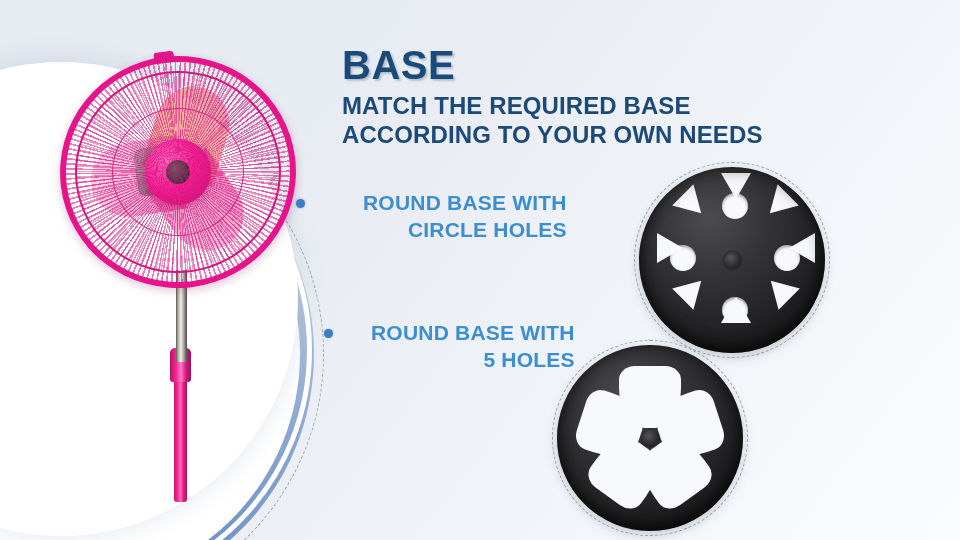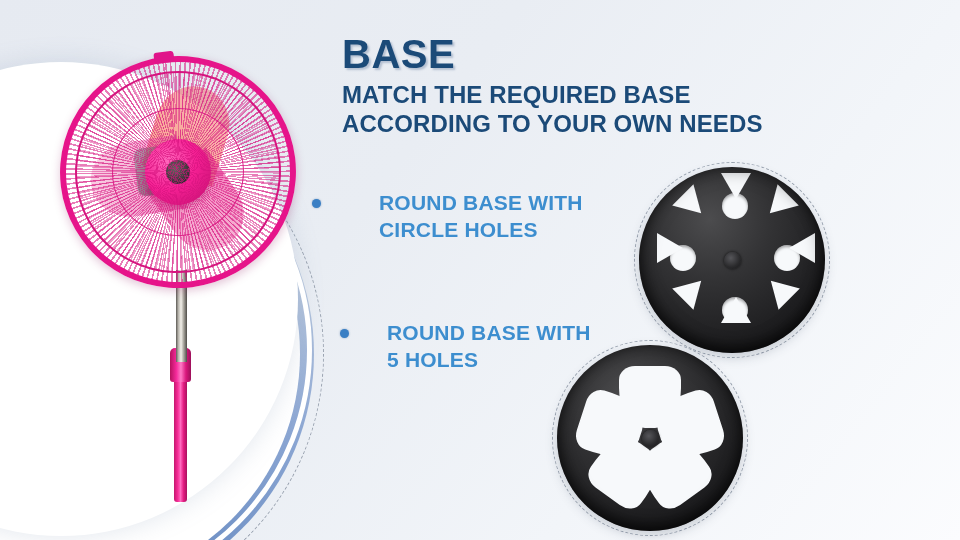--- a/index.html
+++ b/index.html
@@ -210,21 +210,21 @@
     height: 11px;
     margin-left: -10px;
     border-radius: 3px;
     background: #e0148a;
   }
 
   
   .headings {
     position: absolute;
     left: 342px;
-    top: 34px;
+    top: 45px;
     width: 560px;
   }
   .title-base {
     font-size: 40px;
     font-weight: bold;
     letter-spacing: 0.5px;
     color: #1b4a78;
     line-height: 1.0;
     margin: 0 0 6px 0;
     text-shadow: 2px 2px 2px rgba(120,140,170,0.45);
@@ -233,23 +233,24 @@
     font-size: 24px;
     font-weight: bold;
     color: #1b4a78;
     line-height: 1.22;
     letter-spacing: 0.1px;
   }
 
   
   .bullet-list {
     position: absolute;
-    left: 312px;
+    left: 296px;
     top: 190px;
     width: 340px;
+    text-align: right;
   }
   .bullet-row {
     position: relative;
     display: flex;
     align-items: flex-start;
   }
   .bullet-row.second { margin-top: 76px; margin-left: 28px; }
   .bullet-dot {
     flex: 0 0 auto;
     width: 9px;

